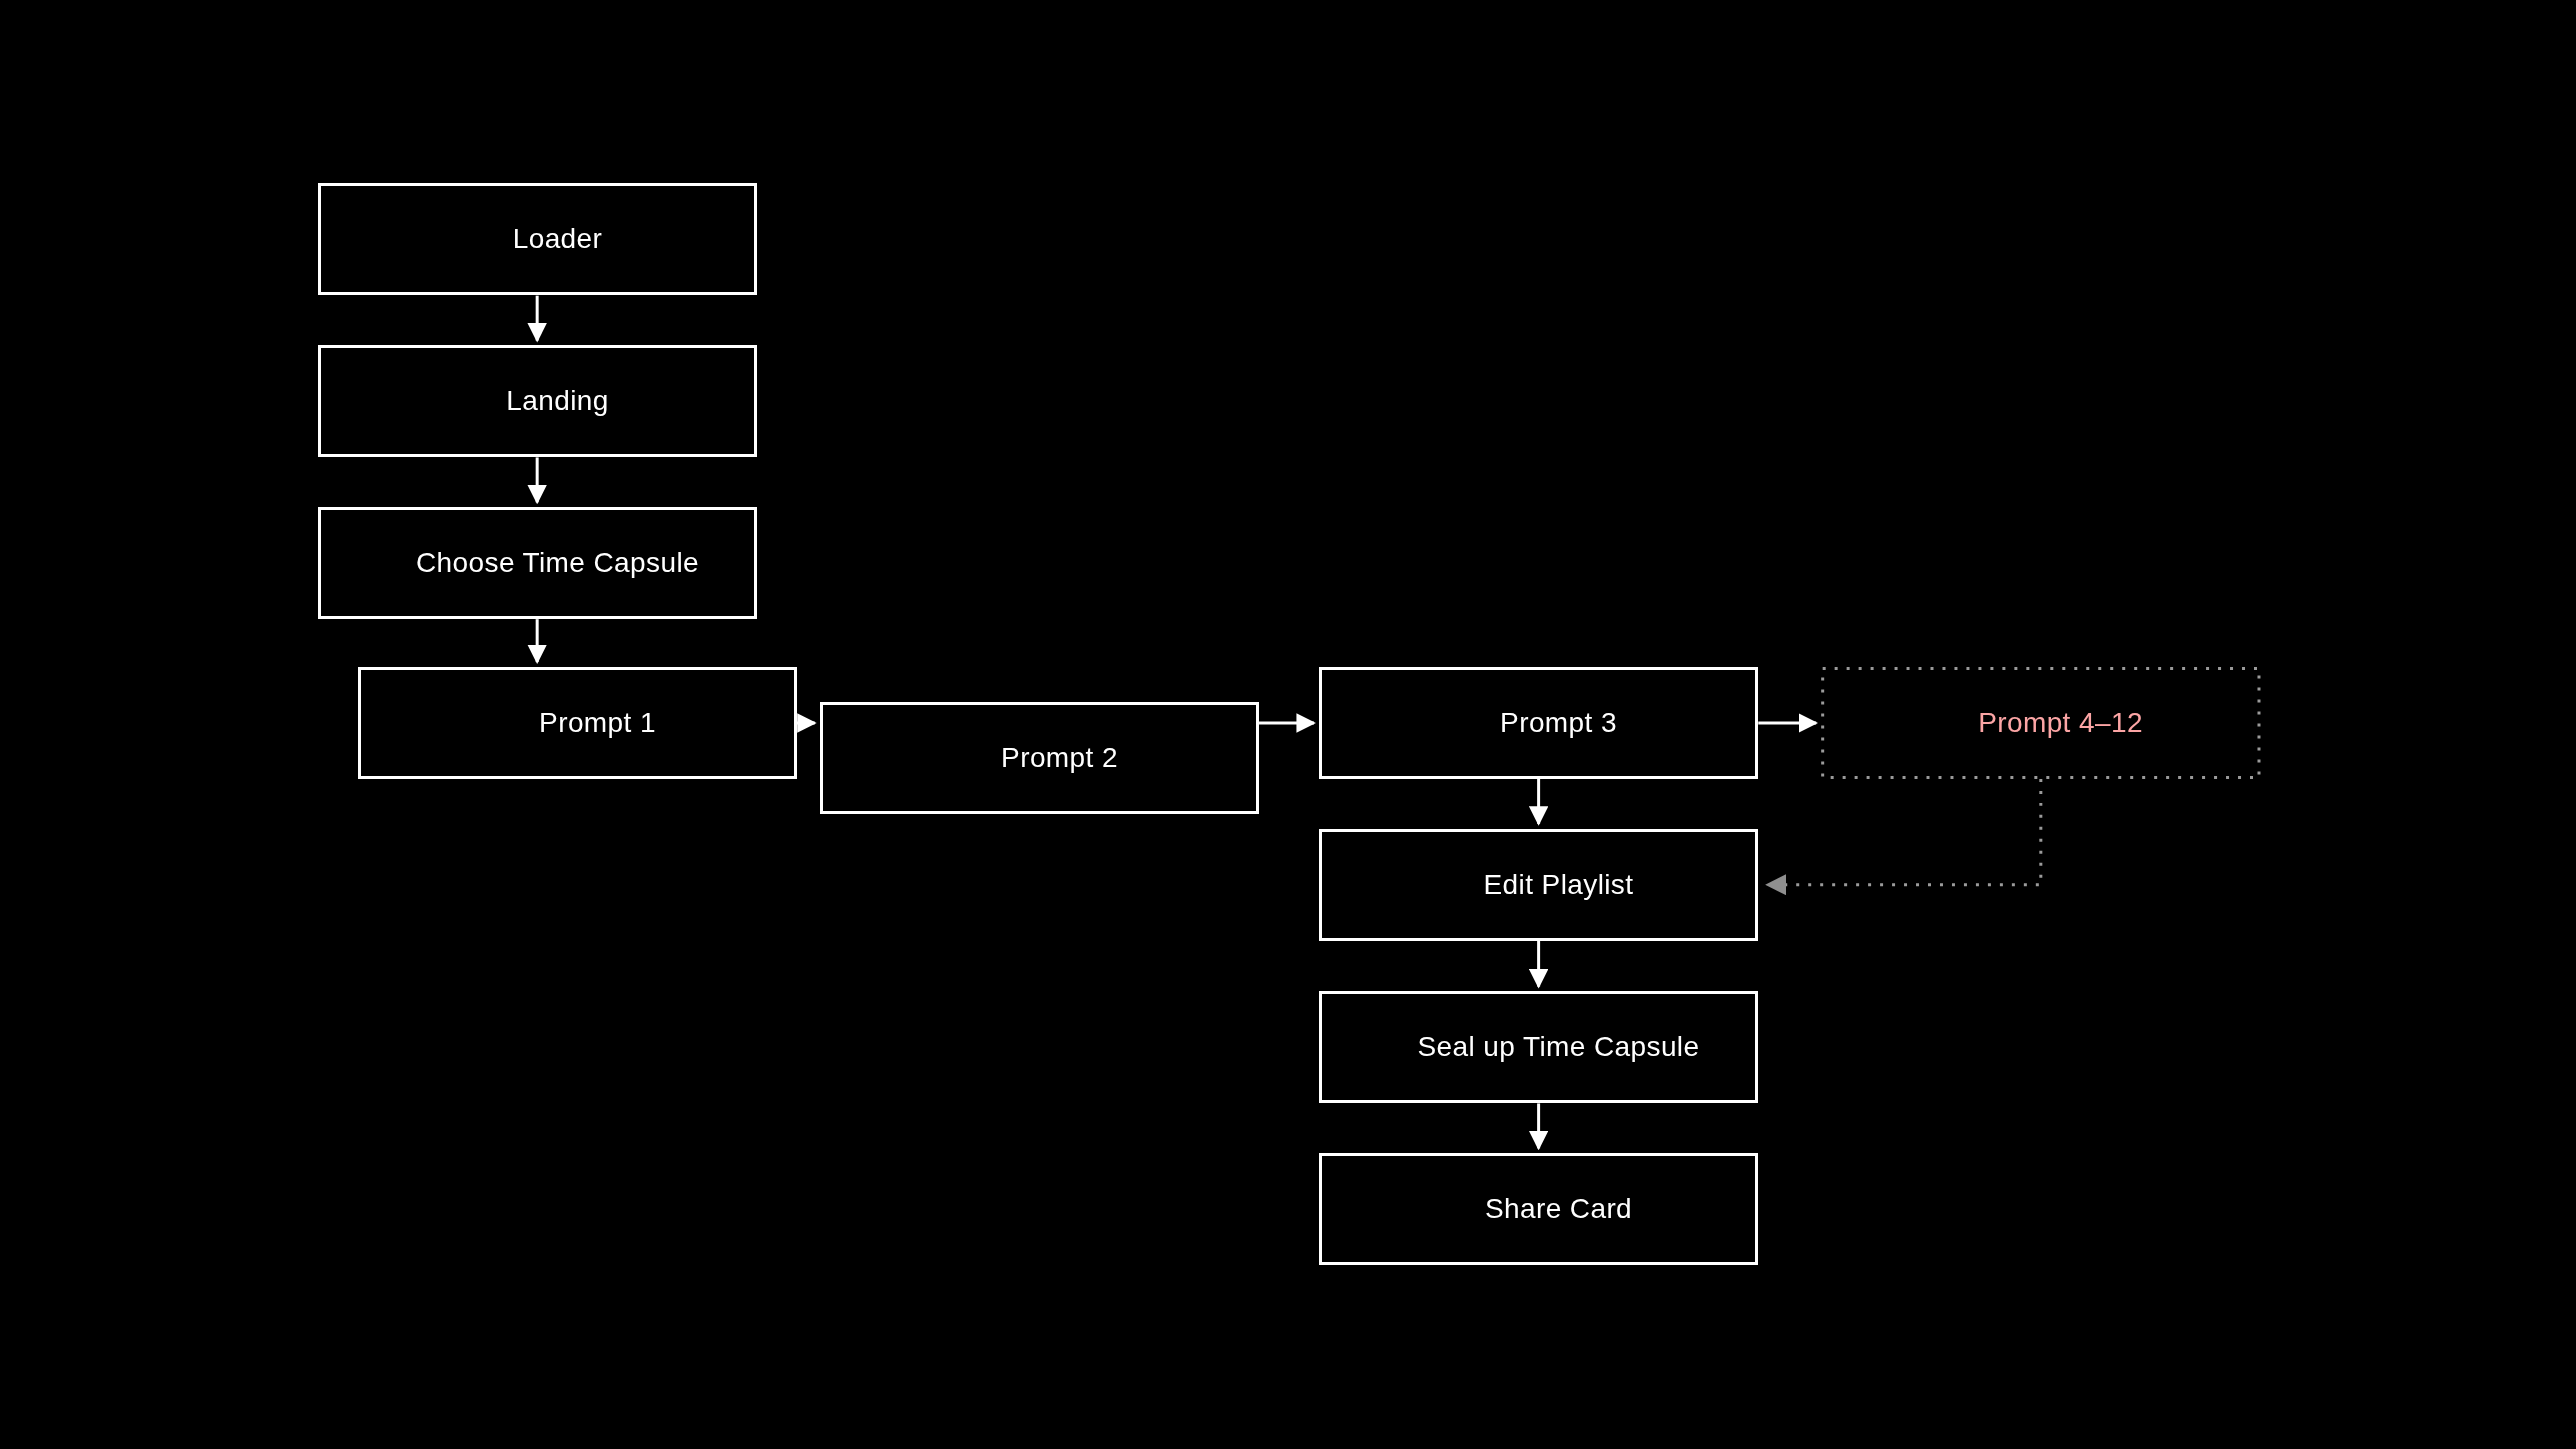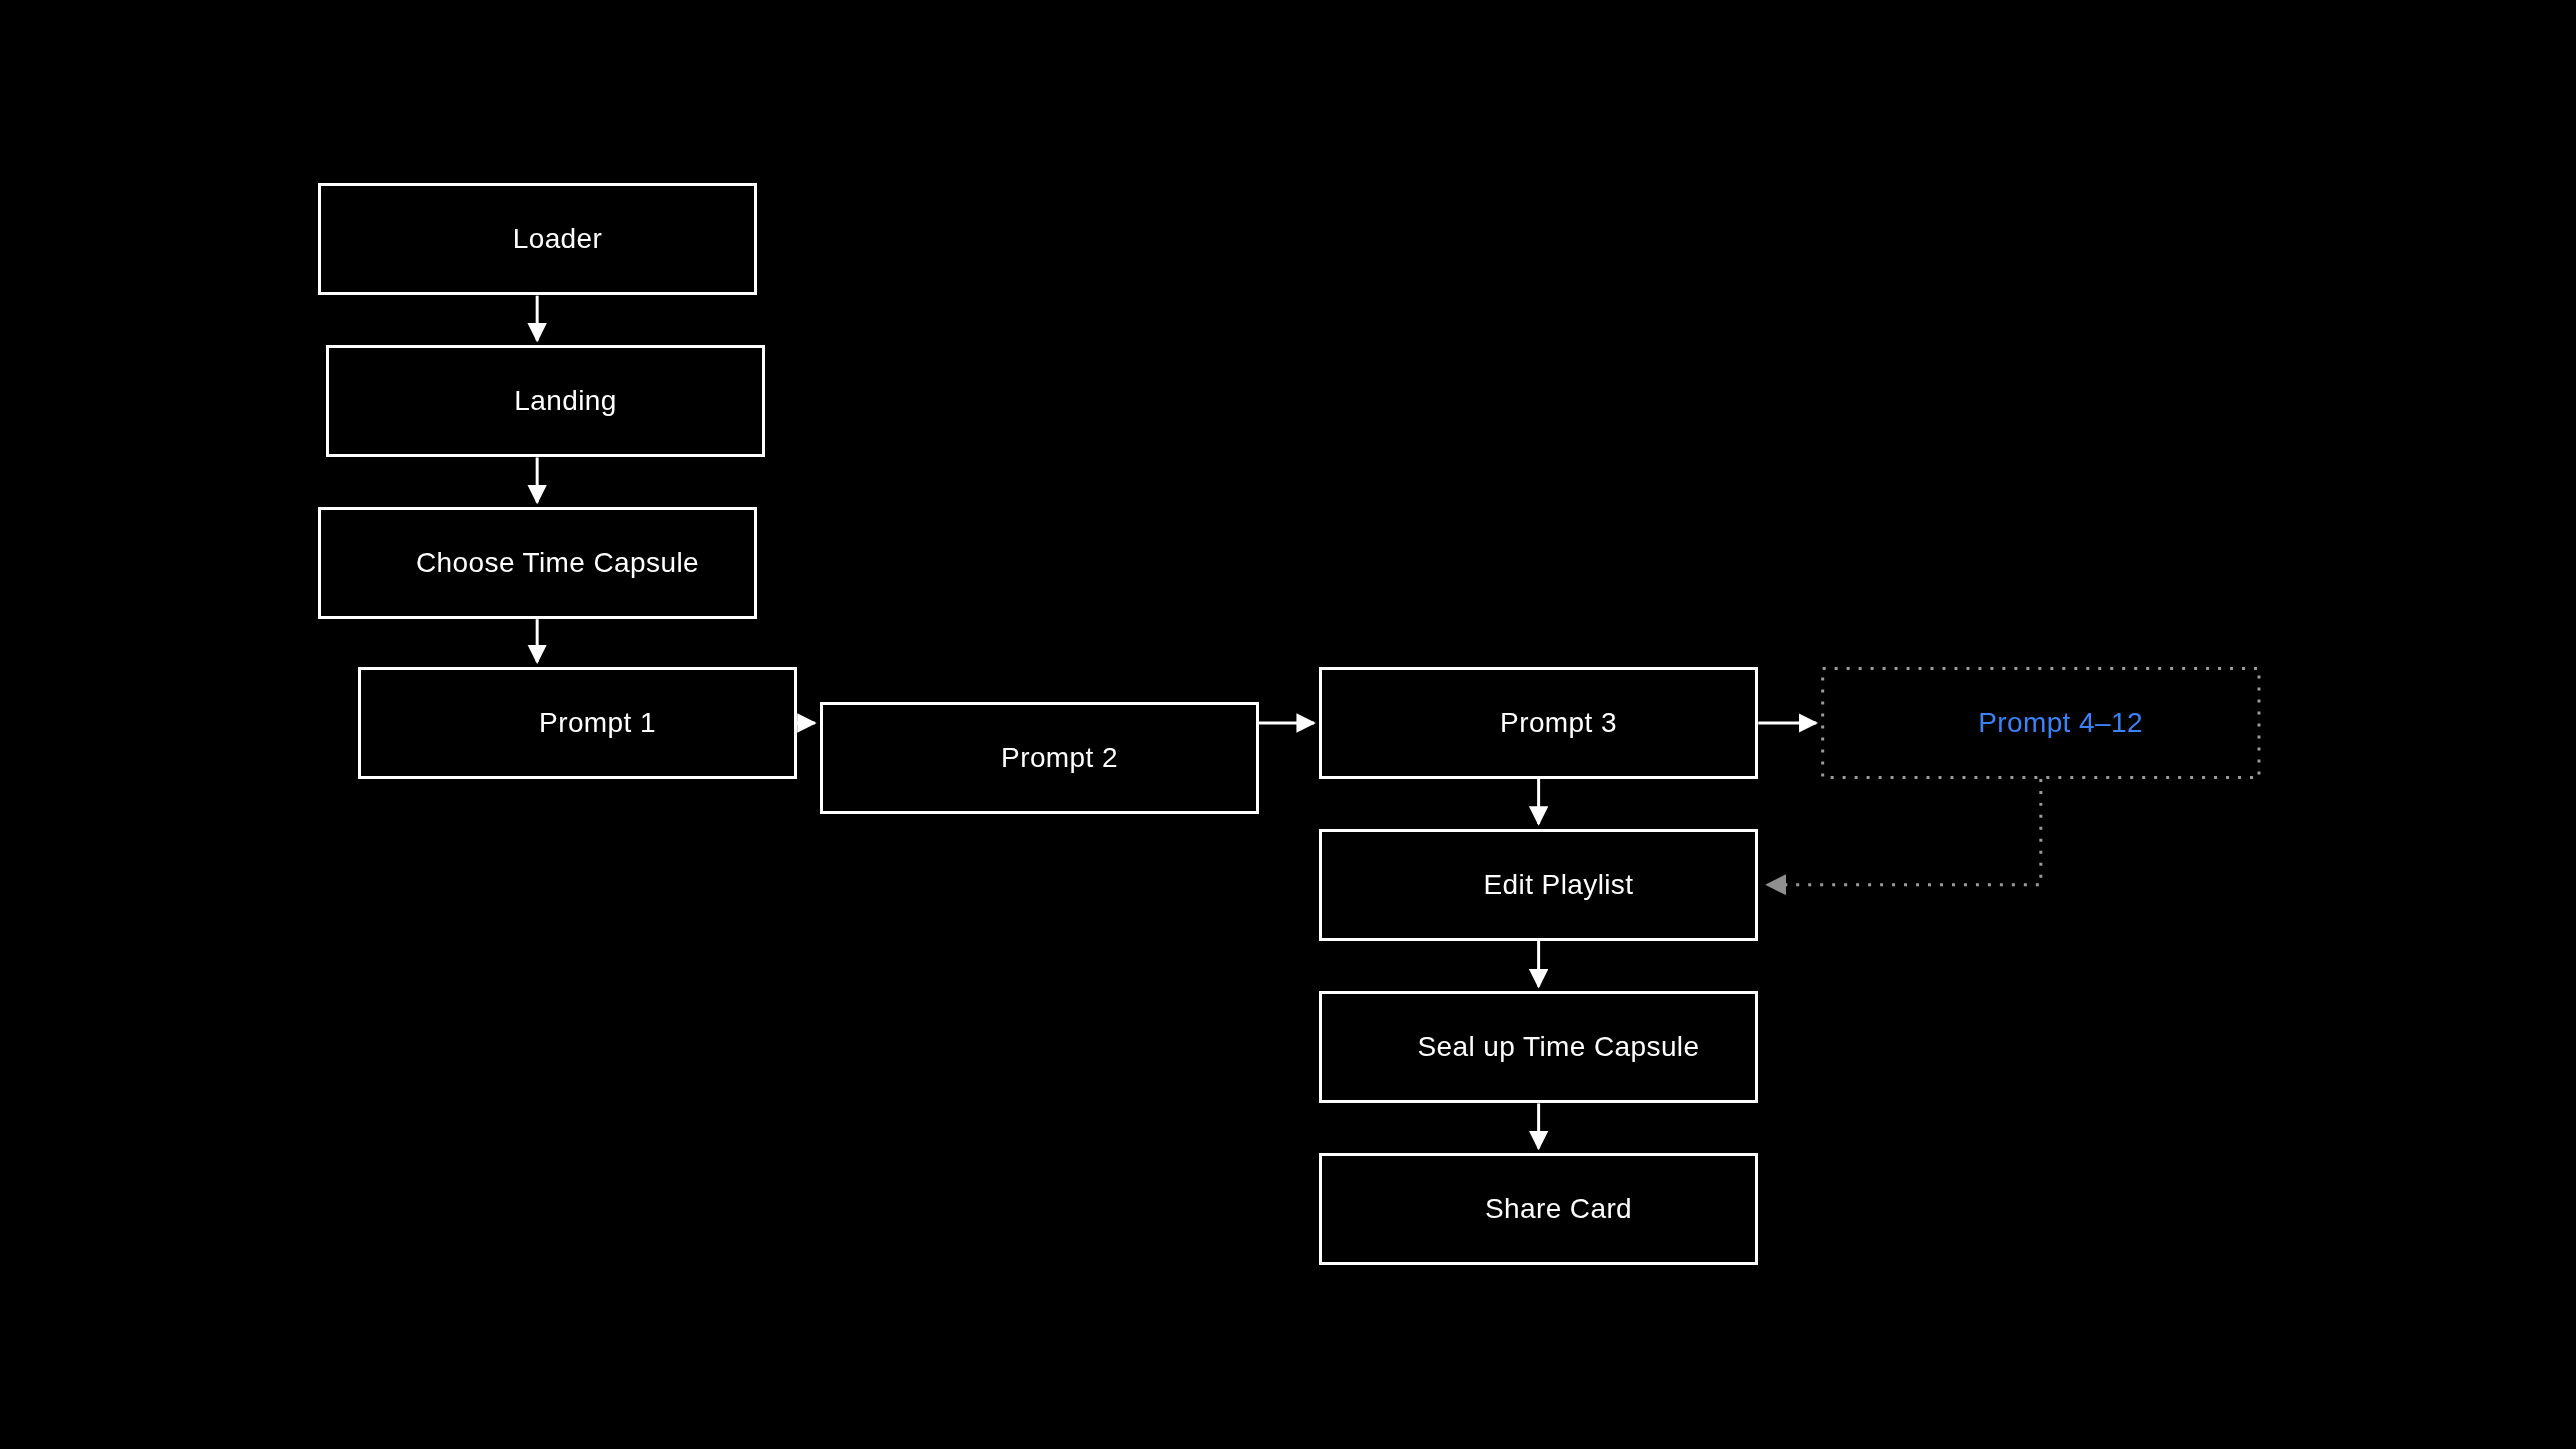--- a/index.html
+++ b/index.html
@@ -34,25 +34,25 @@
     align-items: center;
     justify-content: center;
     font-size: 28px;
     letter-spacing: 0.4px;
     white-space: nowrap;
     padding-left: 40px;
   }
   .node--ghost {
     border: none;          
     background: transparent;
-    color: #3b82f6;
+    color: #fca5a5;
   }
   
   .n-loader   { left: 318px;  top: 183px; }
-  .n-landing  { left: 318px;  top: 345px; margin-left: 8px; }
+  .n-landing  { left: 318px;  top: 345px; }
   .n-choose   { left: 318px;  top: 507px; }
   .n-prompt1  { left: 318px;  top: 667px; margin-left: 40px; }
   .n-prompt2  { left: 820px;  top: 702px; }
   .n-prompt3  { left: 1319px; top: 667px; }
   .n-prompt412{ left: 1821px; top: 667px; }
   .n-edit     { left: 1319px; top: 829px; }
   .n-seal     { left: 1319px; top: 991px; }
   .n-share    { left: 1319px; top: 1153px; }
 </style>
 </head>

